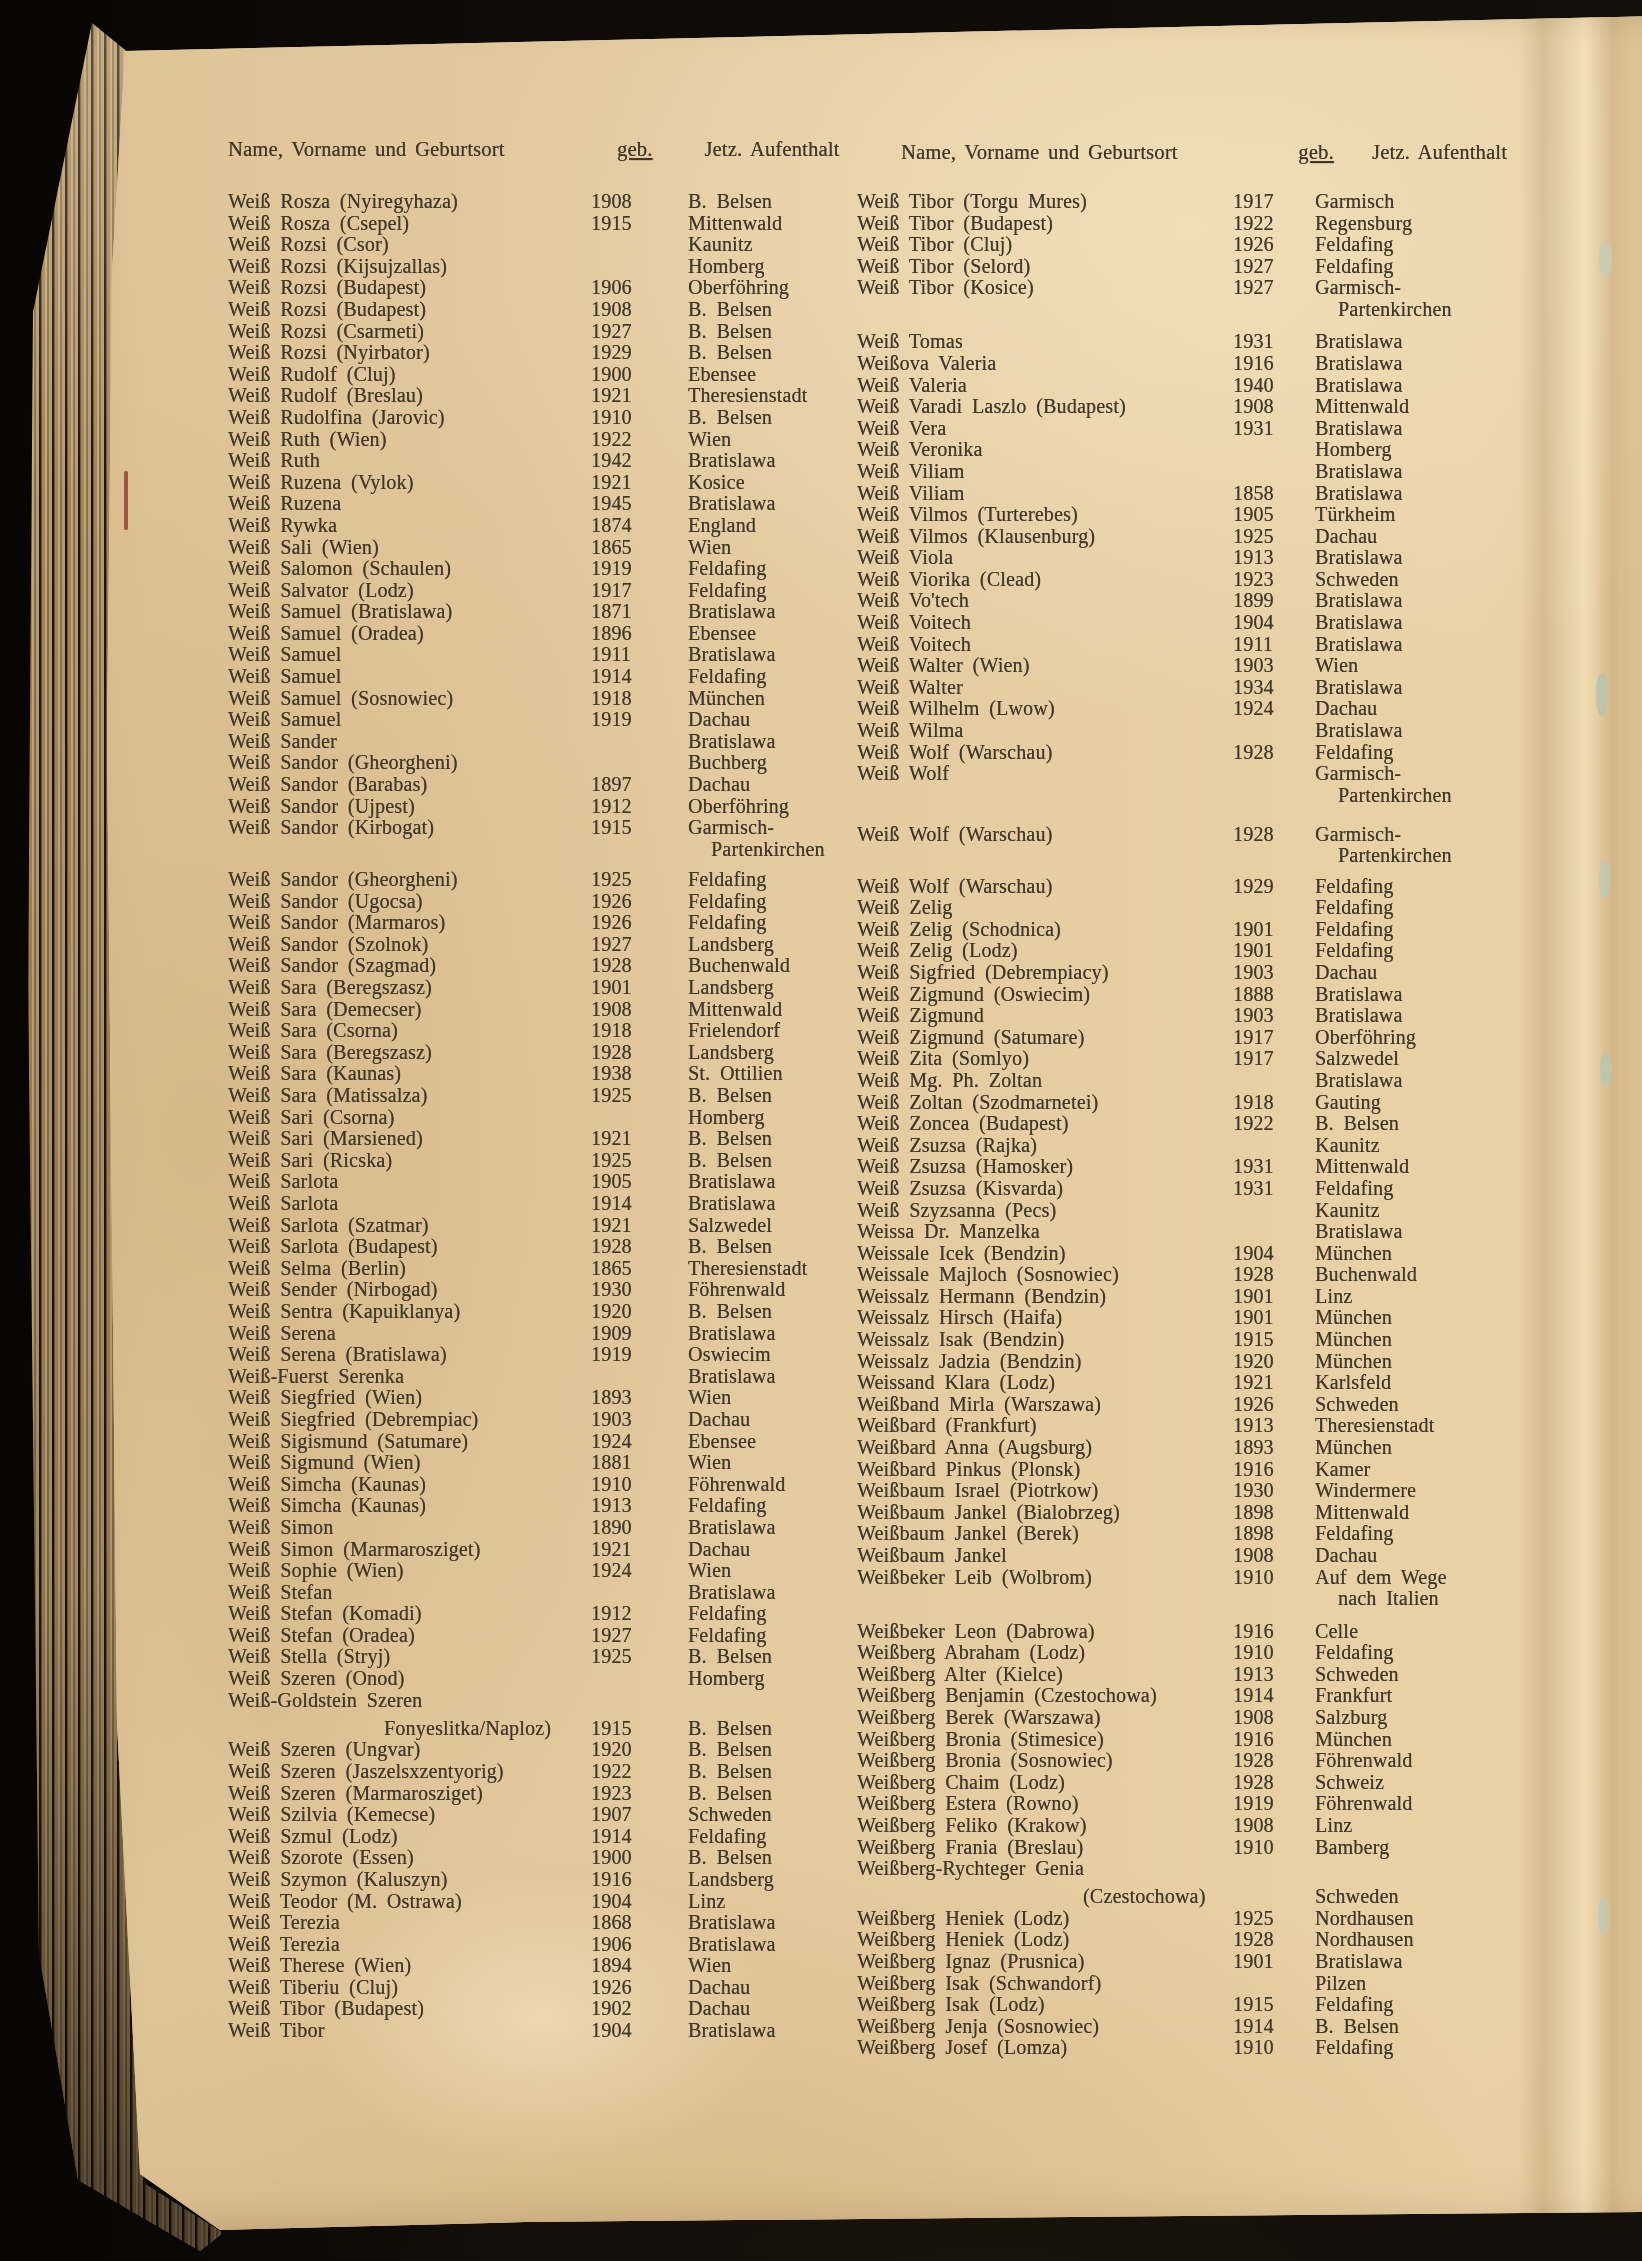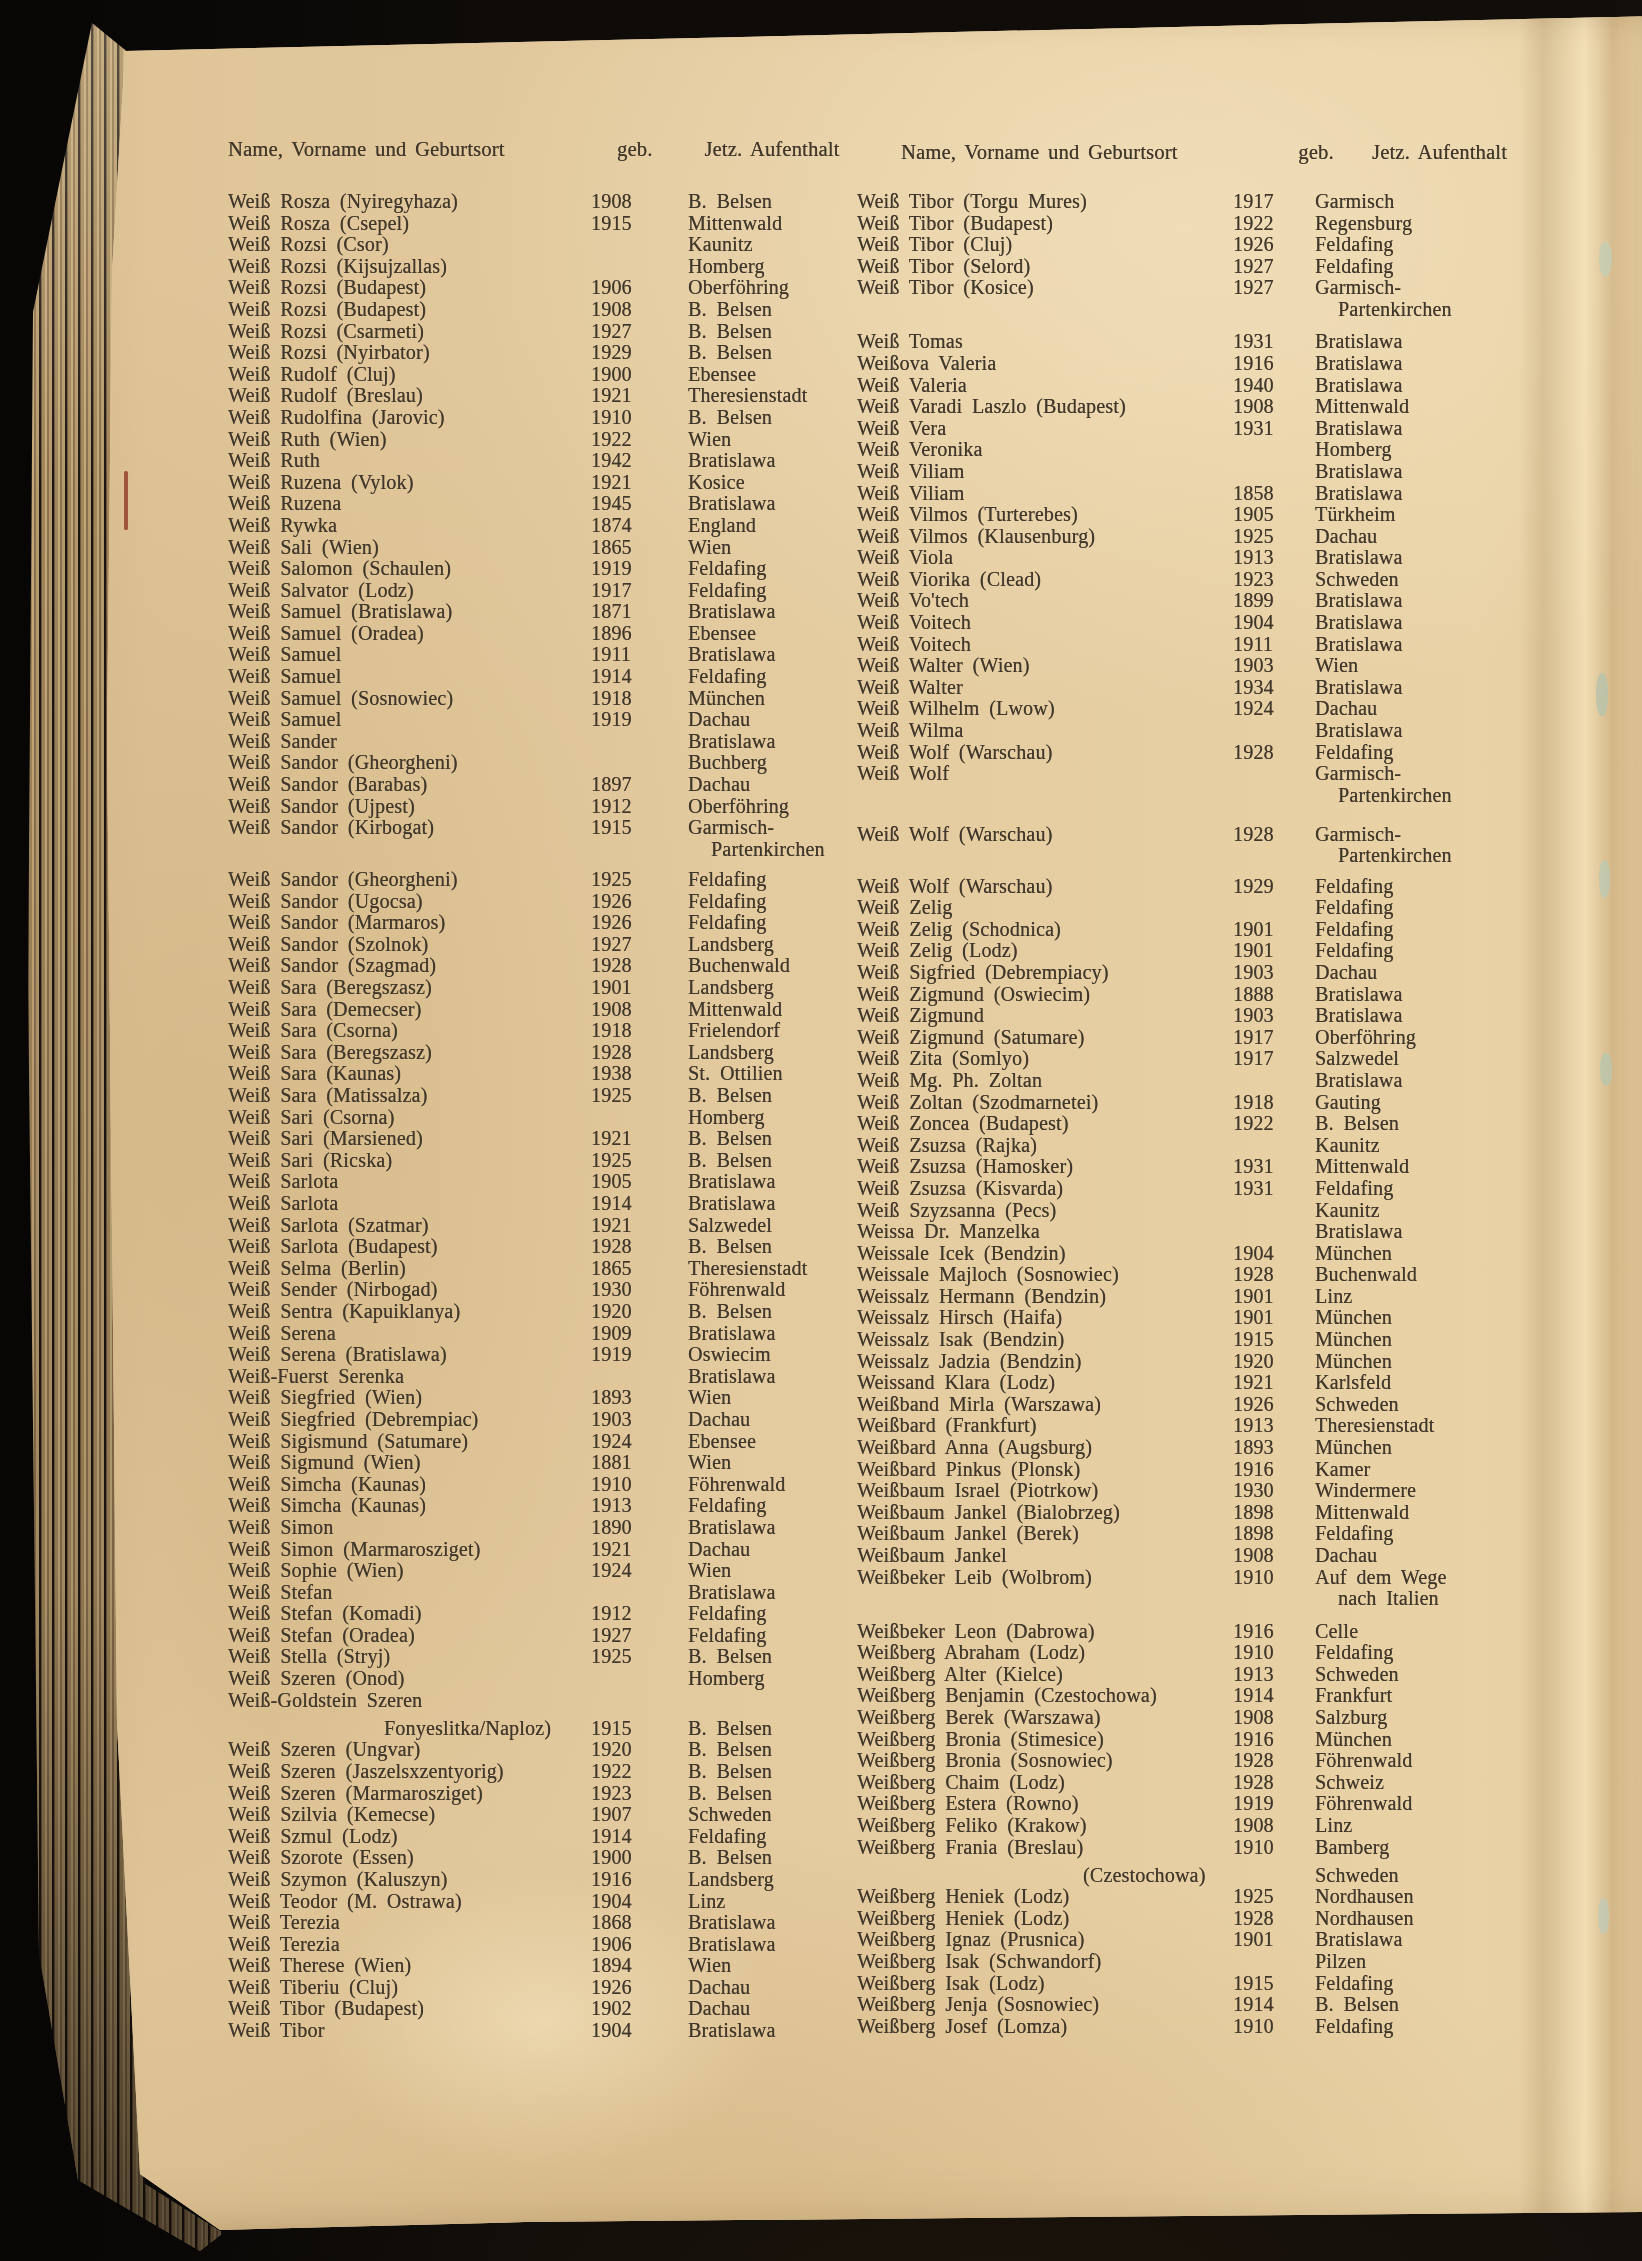--- a/index.html
+++ b/index.html
@@ -39,21 +39,21 @@
   .k4{left:1600px;top:1053px;width:11.5px;height:33px;background:#b9c5ae;}
   .k5{left:1598px;top:1898px;width:10.7px;height:36px;background:#c0cab4;}
 
   .hdr,.col{position:absolute;color:#40372b;}
   .hdr{display:flex;font-size:20.5px;letter-spacing:0.2px;word-spacing:3.3px;
        text-shadow:0.2px 0.2px 0.3px rgba(58,47,34,.75);}
   .hdr-left{left:228px;top:138px;width:662px;}
   .hdr-right{left:901px;top:141px;width:706px;}
   .hdr .h-name{flex:0 0 363px;}
   .hdr-right .h-name{flex-basis:376px;}
-  .hdr .h-geb{flex:0 0 97px;padding-left:26px;box-sizing:border-box;}
+  .hdr .h-geb{flex:0 0 97px;padding-left:26px;box-sizing:border-box;text-decoration:underline;}
   .hdr-right .h-geb{flex-basis:82px;padding-left:21.3px;}
   .hdr .h-res{flex:1;padding-left:16.4px;}
   .hdr-right .h-res{padding-left:13px;}
 
   .col{font-size:20px;line-height:21.6px;letter-spacing:0.2px;word-spacing:4.5px;
        text-shadow:0.2px 0.2px 0.3px rgba(58,47,34,.7);}
   .col-left{left:228px;top:191px;width:662px;}
   .col-right{left:857px;top:191px;width:723px;}
   .row{display:flex;align-items:flex-start;}
   .nm{flex:0 0 363px;white-space:nowrap;overflow:visible;box-sizing:border-box;}
@@ -868,20 +868,25 @@
         <div class="row">
           <span class="nm">Weißberg Feliko (Krakow)</span>
           <span class="yr">1908</span>
           <span class="rs"><span class="rs1">Linz</span></span>
         </div>
         <div class="row">
           <span class="nm">Weißberg Frania (Breslau)</span>
           <span class="yr">1910</span>
           <span class="rs"><span class="rs1">Bamberg</span></span>
         </div>
+        <div class="row">
+          <span class="nm">Weißberg-Rychteger Genia</span>
+          <span class="yr"></span>
+          <span class="rs"><span class="rs1"></span></span>
+        </div>
         <div class="gap" style="height: 6.5px;"></div>
         <div class="row">
           <span class="nm" style="padding-left: 226px;">(Czestochowa)</span>
           <span class="yr"></span>
           <span class="rs"><span class="rs1">Schweden</span></span>
         </div>
         <div class="row">
           <span class="nm">Weißberg Heniek (Lodz)</span>
           <span class="yr">1925</span>
           <span class="rs"><span class="rs1">Nordhausen</span></span>

